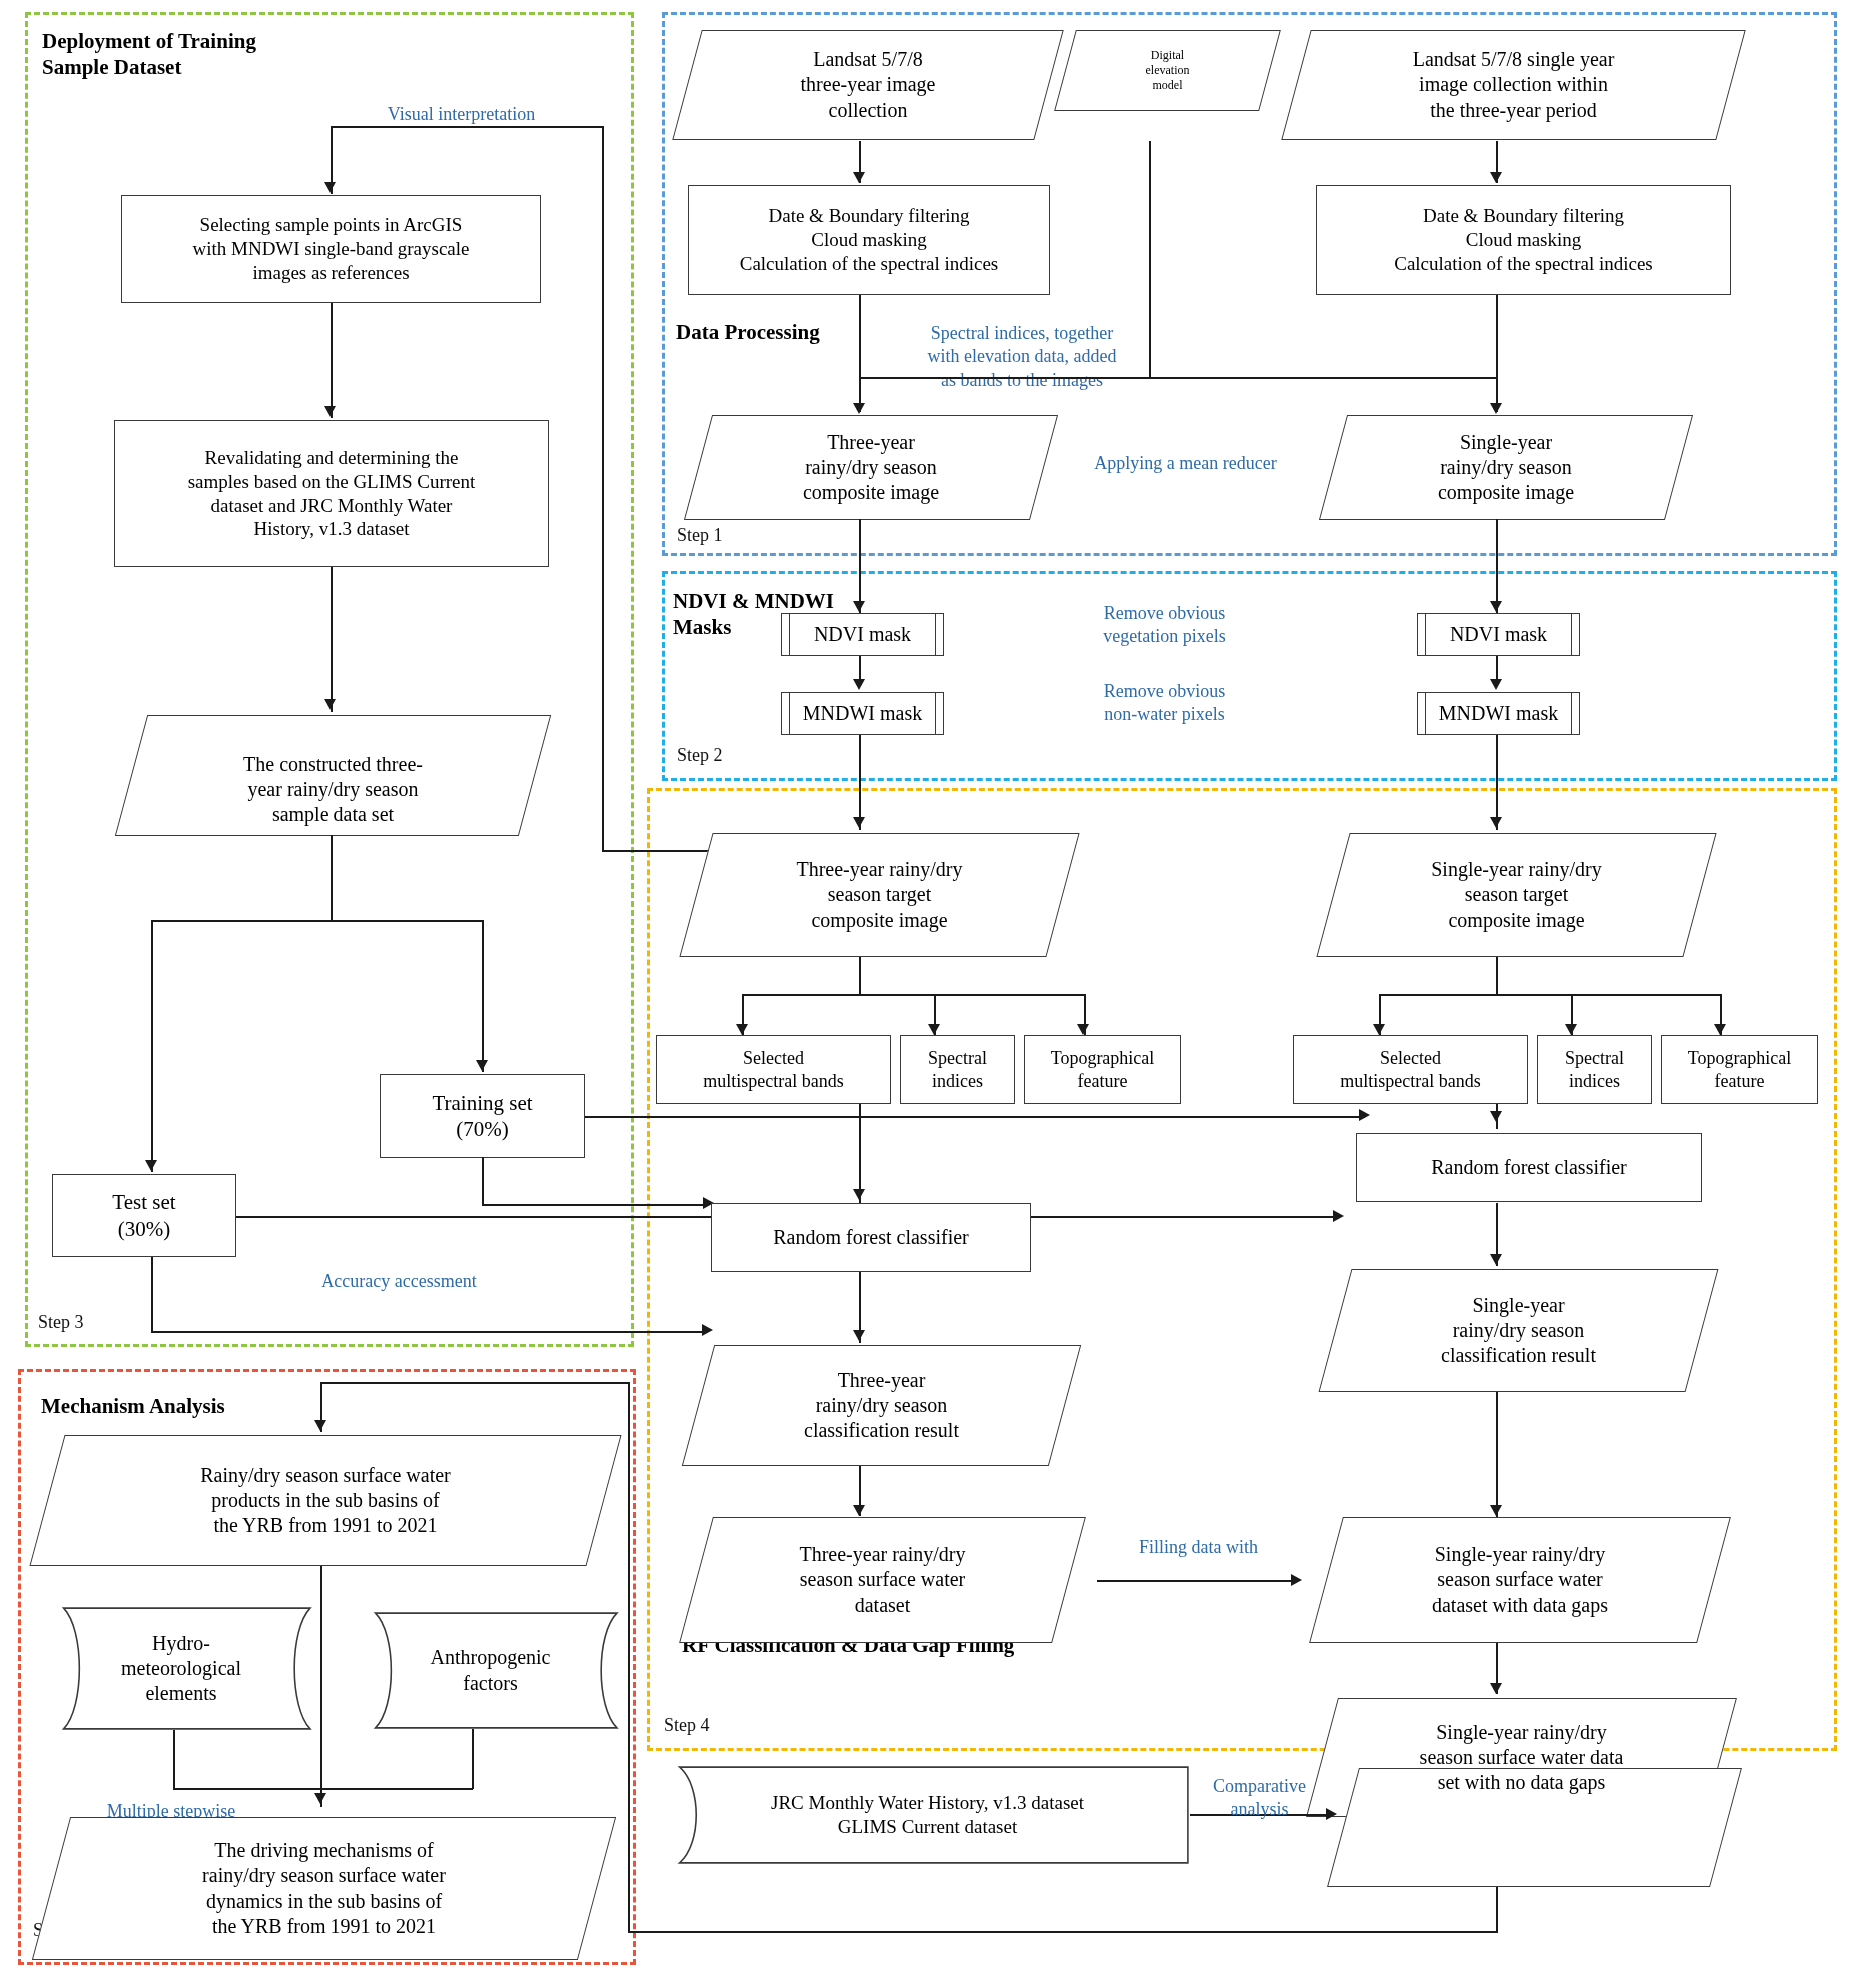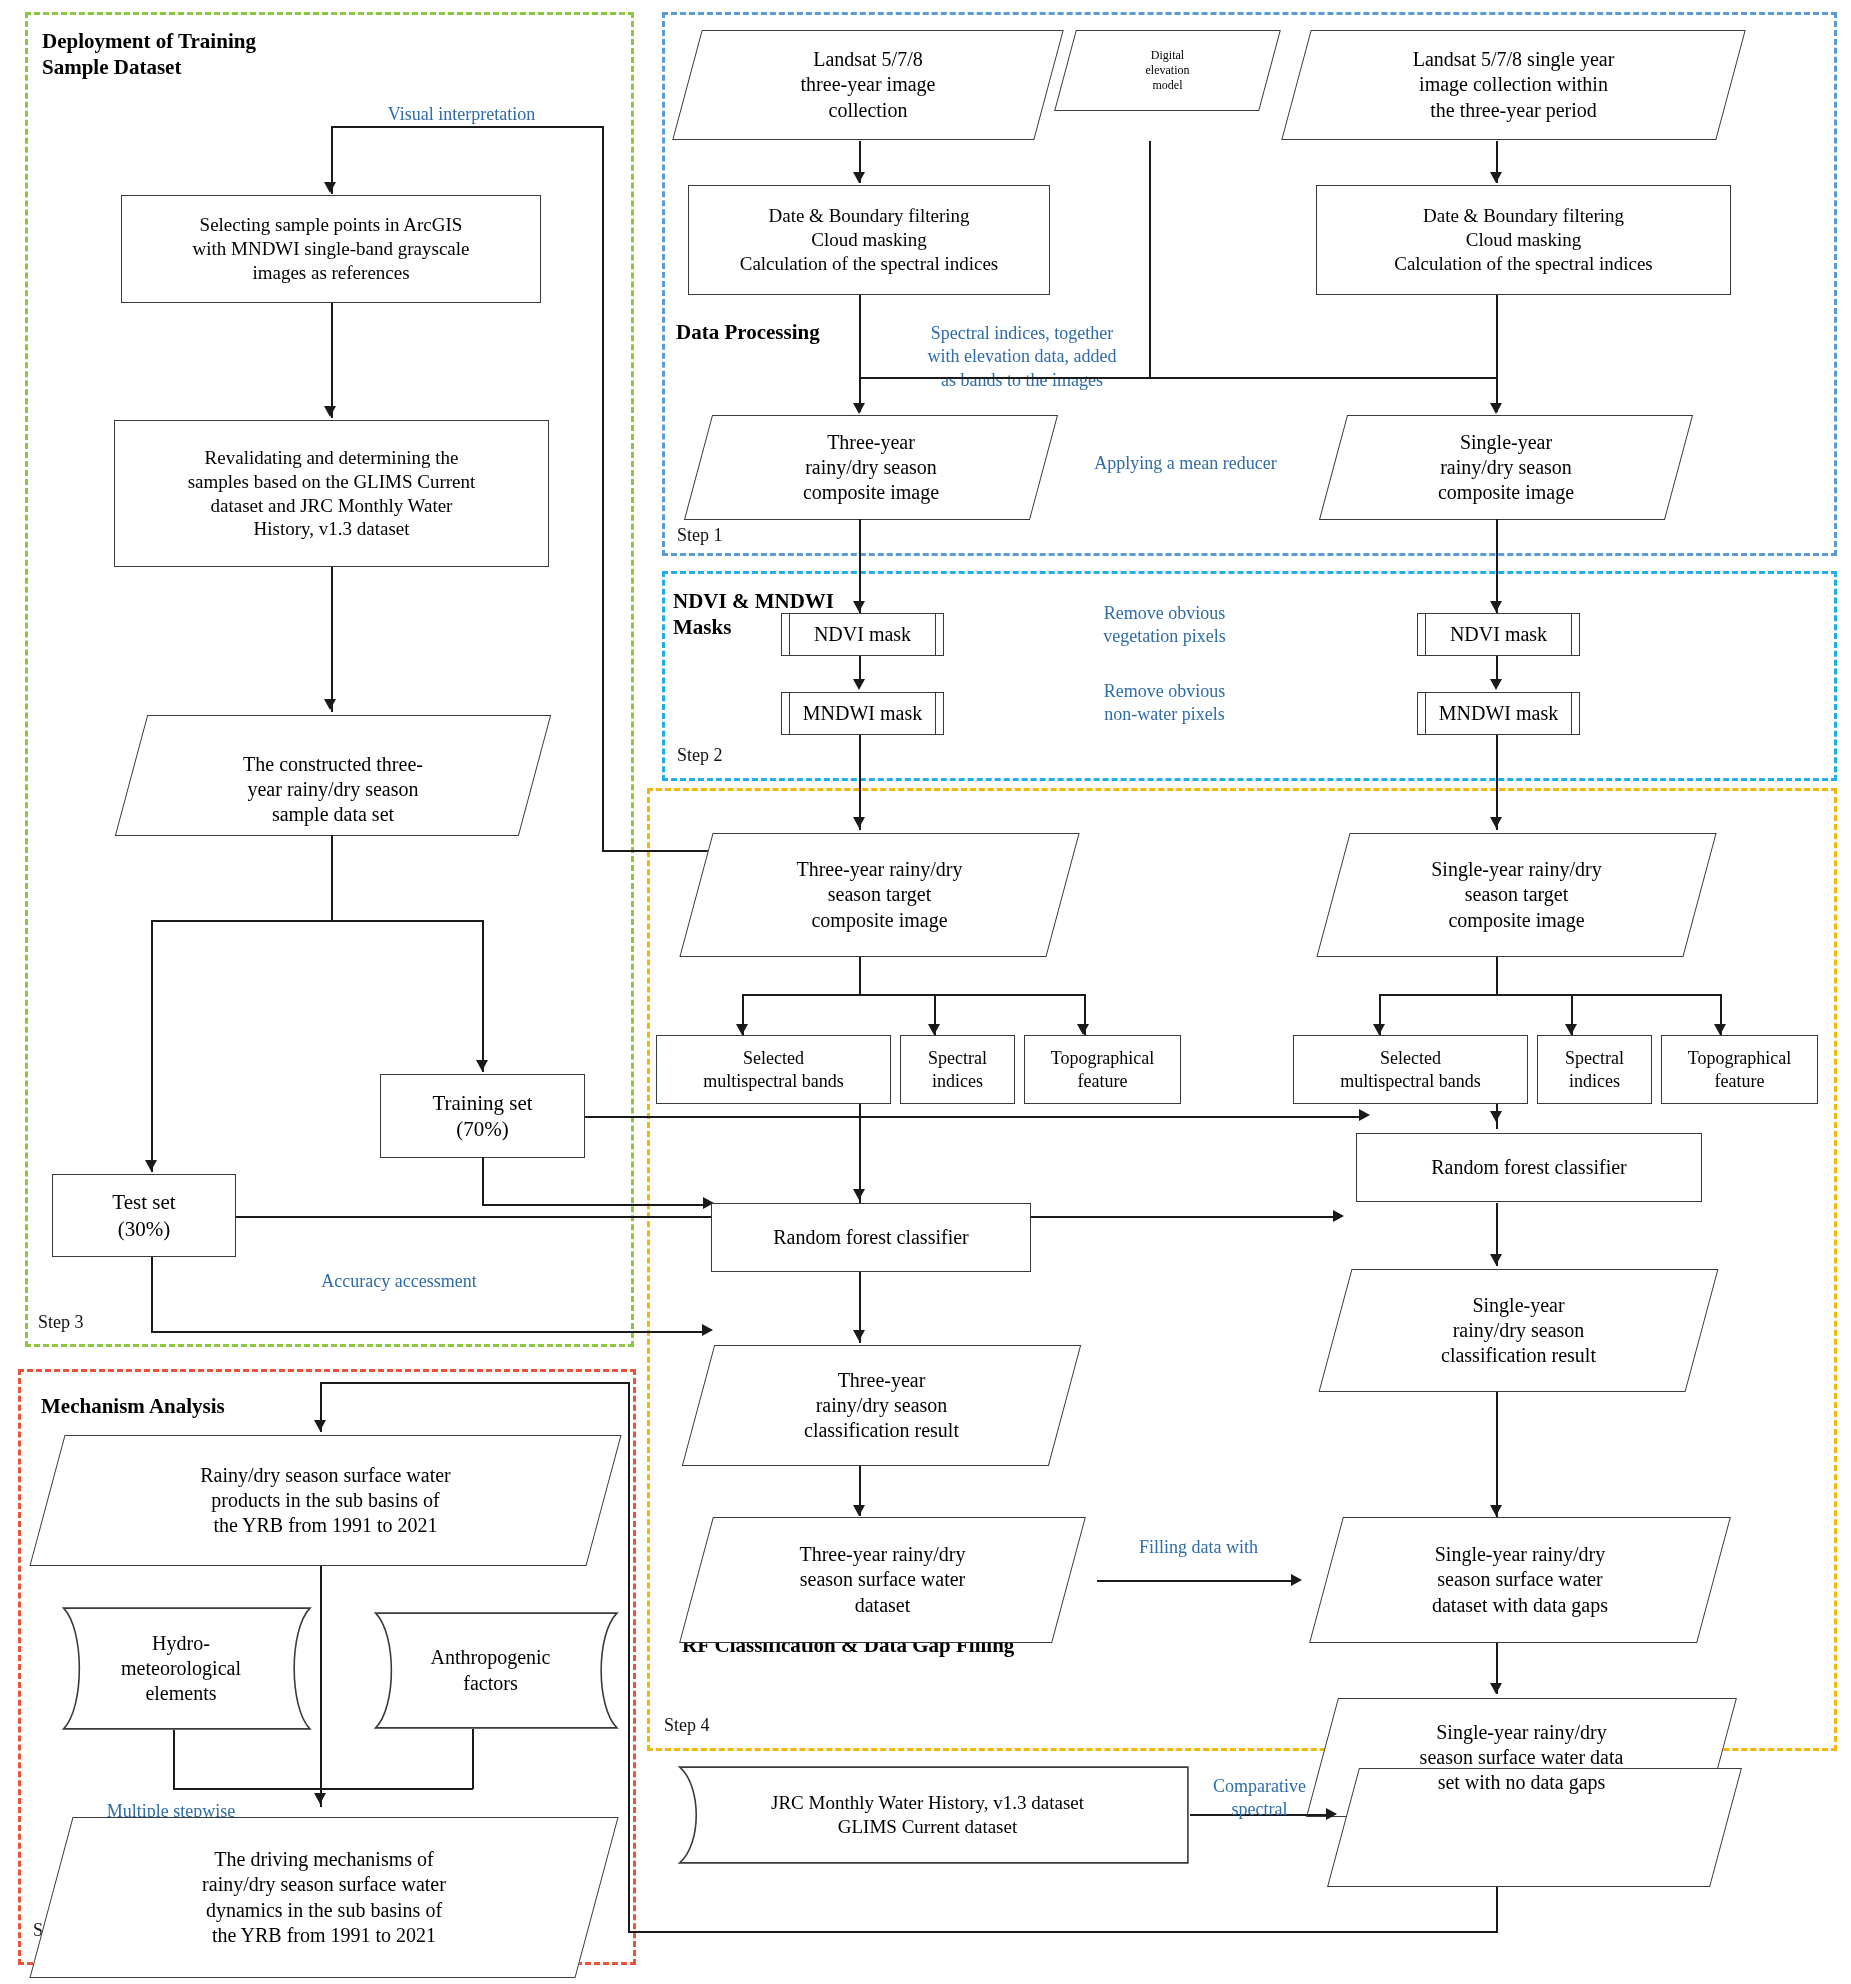--- a/index.html
+++ b/index.html
@@ -369,21 +369,21 @@
     <svg viewBox="0 0 1000 190" preserveAspectRatio="none">
       <path d="M28,4 L996,4 L996,186 L28,186 C 70,150 70,40 28,4 Z" fill="#fff" stroke="#3a3a3a" stroke-width="3"></path>
     </svg>
     <div class="inr" style="white-space:pre-line;">JRC Monthly Water History, v1.3 dataset
 GLIMS Current dataset</div>
   </div>
 
   <div class="ln lnh" style="left:1190px;top:1814px;width:142px;"></div>
   <div class="arw rt" style="left:1326px;top:1808px;"></div>
   <div class="note" style="left:1181px;top:1775px;width:157px;white-space:pre-line;">Comparative
-spectral</div>
+analysis</div>
 
   <div class="node para" style="left:1343px;top:1768px;width:383px;height:119px;font-size:20px;">
     <div class="skew"></div>
   </div>
 
   <div class="ln lnv" style="left:1496px;top:1887px;height:45px;"></div>
   <div class="ln lnh" style="left:628px;top:1931px;width:870px;"></div>
   <div class="ln lnv" style="left:628px;top:1382px;height:550px;"></div>
   <div class="ln lnh" style="left:320px;top:1382px;width:309px;"></div>
   <div class="ln lnv" style="left:320px;top:1382px;height:50px;"></div>
@@ -414,21 +414,21 @@
 
   <div class="ln lnv" style="left:320px;top:1566px;height:241px;"></div>
   <div class="ln lnv" style="left:173px;top:1730px;height:59px;"></div>
   <div class="ln lnv" style="left:472px;top:1729px;height:60px;"></div>
   <div class="ln lnh" style="left:173px;top:1788px;width:300px;"></div>
   <div class="arw dn" style="left:314px;top:1793px;"></div>
 
   <div class="note" style="left:58px;top:1800px;width:226px;white-space:pre-line;">Multiple stepwise
 regression analysis</div>
 
-  <div class="node para" style="left:51px;top:1817px;width:546px;height:161px;font-size:20px;">
+  <div class="node para" style="left:51px;top:1817px;width:546px;height:143px;font-size:20px;">
     <div class="skew"></div>
       <div class="inr" style="white-space:pre-line;">The driving mechanisms of
 rainy/dry season surface water
 dynamics in the sub basins of
 the YRB from 1991 to 2021</div>
   </div>
 
 </div>
 
 

